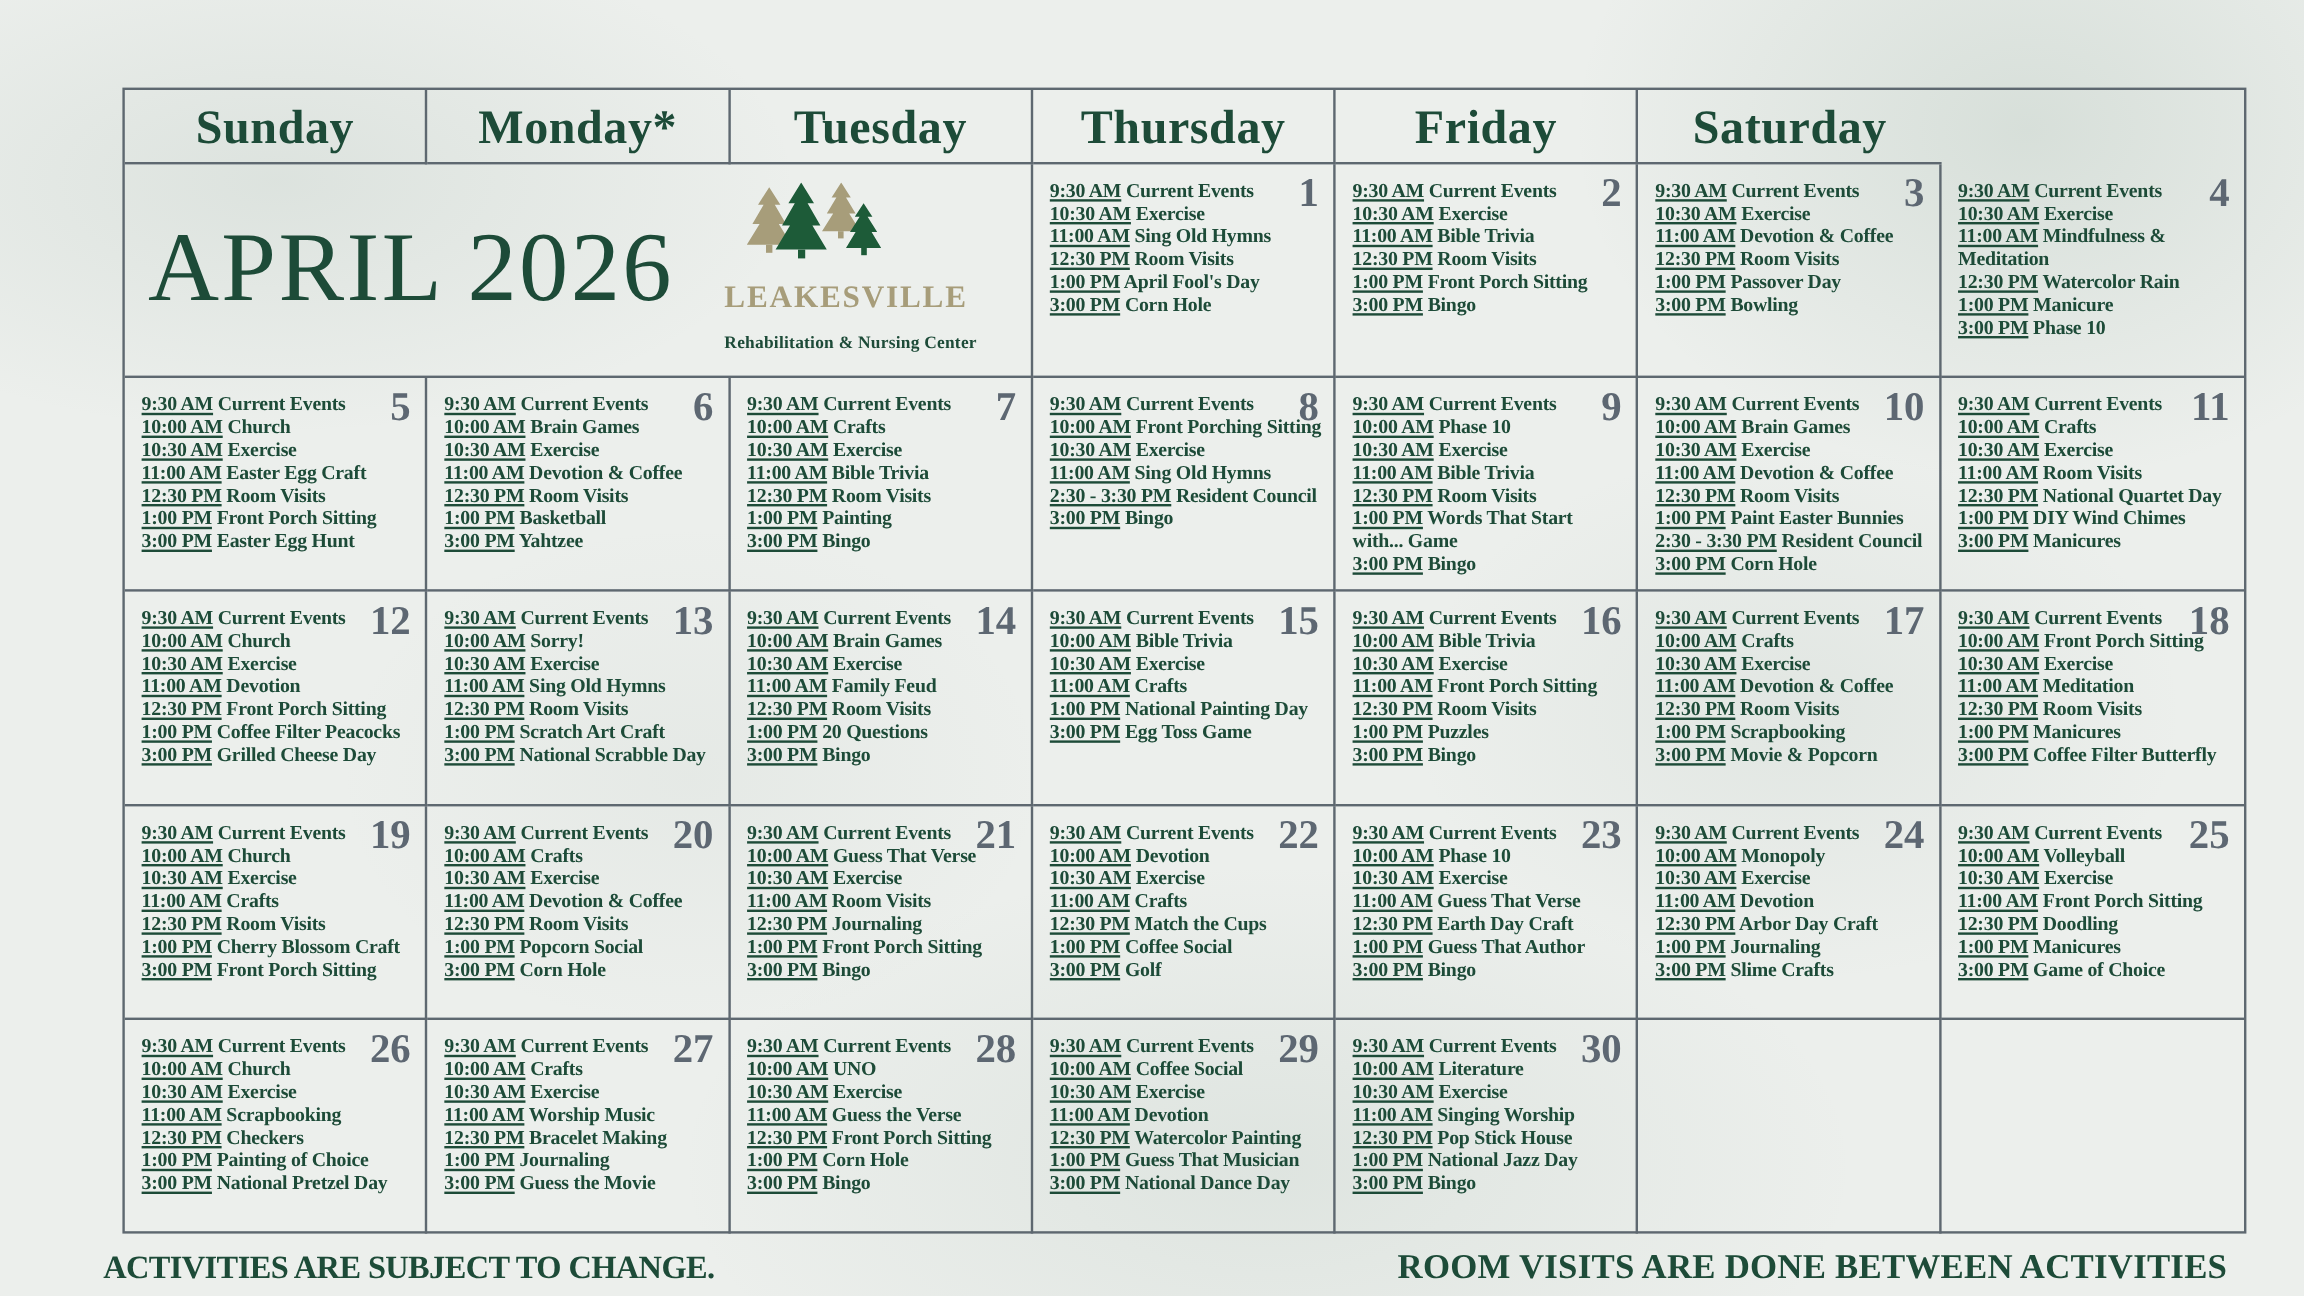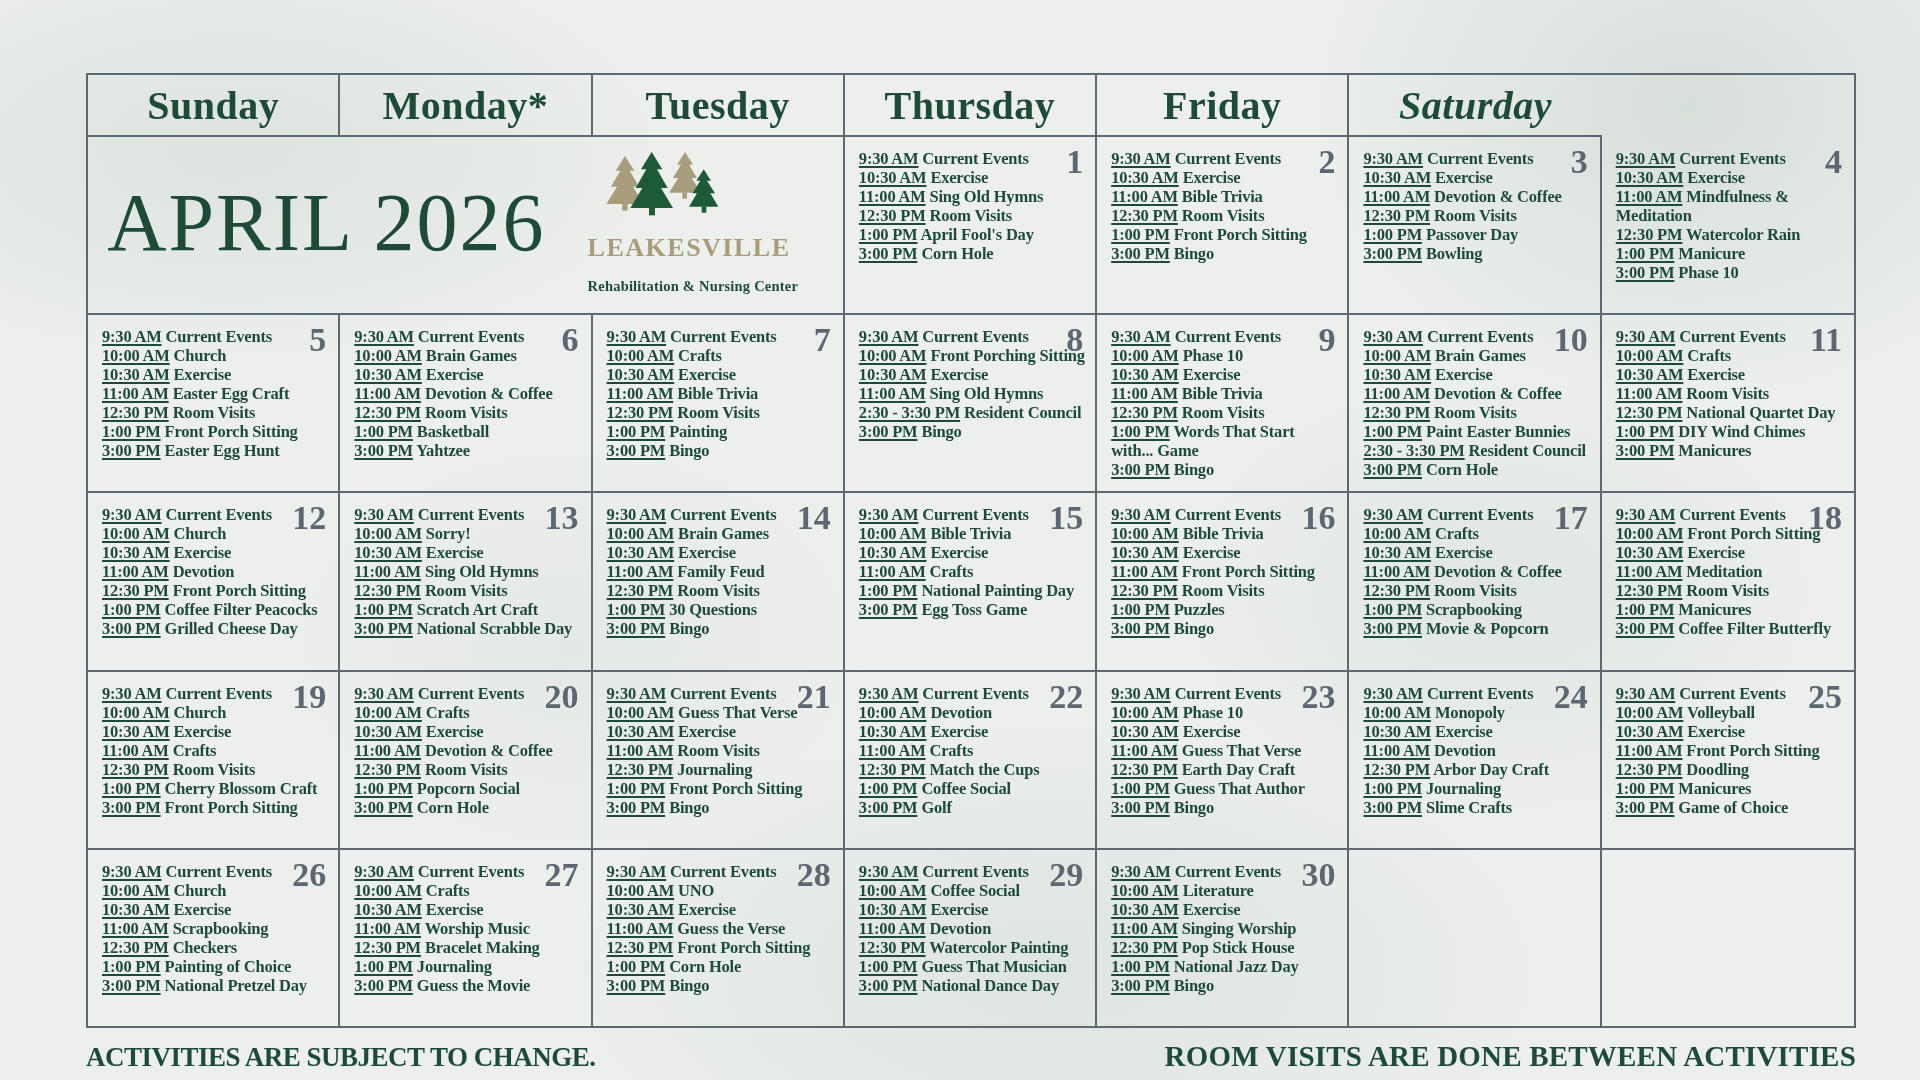--- a/index.html
+++ b/index.html
@@ -10,31 +10,31 @@
       radial-gradient(ellipse 620px 300px at 12% 14%, rgba(125,152,138,.14), transparent 70%),
       radial-gradient(ellipse 540px 420px at 88% 10%, rgba(105,140,120,.16), transparent 70%),
       radial-gradient(ellipse 700px 360px at 55% 90%, rgba(128,155,140,.13), transparent 70%),
       radial-gradient(ellipse 460px 320px at 78% 55%, rgba(138,160,148,.11), transparent 70%),
       radial-gradient(ellipse 420px 300px at 30% 60%, rgba(148,165,155,.08), transparent 70%),
       #ecefec;
     position:relative;
     color:var(--green,#1d4b38);
   }
   .calendar {
-    position:absolute; left:86px; top:73px; width:1770px; height:955px;
+    position:absolute; left:102px; top:73px; width:1770px; height:955px;
     border:2px solid var(--line,#5e6870);
   }
   .header-row { display:grid; grid-template-columns:repeat(7,1fr); height:62px; }
   .header-cell {
     border-right:2px solid var(--line,#5e6870);
     border-bottom:2px solid var(--line,#5e6870);
     display:flex; align-items:center; justify-content:center;
     font-size:40px; font-weight:bold; color:var(--green,#1d4b38); letter-spacing:.5px;
   }
-  .header-cell:last-child { border-right:none;font-style:italic; }
+  .header-cell:last-child { border-right:none; }
   .cal-body { display:grid; grid-template-rows:repeat(5,1fr); height:891px; }
   .week-row { display:grid; grid-template-columns:repeat(7,1fr); }
   .cell {
     position:relative;
     border-right:2px solid var(--line,#5e6870);
     border-bottom:2px solid var(--line,#5e6870);
     padding:12px 6px 6px 14px;
     overflow:hidden;
   }
   .week-row .cell:last-child { border-right:none; }
@@ -267,21 +267,21 @@
           </div>
         </div>
         <div class="cell">
           <div class="day-num">14</div>
           <div class="events">
             <div class="evt"><span class="evt-time">9:30 AM</span> <span class="evt-label">Current Events</span></div>
             <div class="evt"><span class="evt-time">10:00 AM</span> <span class="evt-label">Brain Games</span></div>
             <div class="evt"><span class="evt-time">10:30 AM</span> <span class="evt-label">Exercise</span></div>
             <div class="evt"><span class="evt-time">11:00 AM</span> <span class="evt-label">Family Feud</span></div>
             <div class="evt"><span class="evt-time">12:30 PM</span> <span class="evt-label">Room Visits</span></div>
-            <div class="evt"><span class="evt-time">1:00 PM</span> <span class="evt-label">30 Questions</span></div>
+            <div class="evt"><span class="evt-time">1:00 PM</span> <span class="evt-label">20 Questions</span></div>
             <div class="evt"><span class="evt-time">3:00 PM</span> <span class="evt-label">Bingo</span></div>
           </div>
         </div>
         <div class="cell">
           <div class="day-num">15</div>
           <div class="events">
             <div class="evt"><span class="evt-time">9:30 AM</span> <span class="evt-label">Current Events</span></div>
             <div class="evt"><span class="evt-time">10:00 AM</span> <span class="evt-label">Bible Trivia</span></div>
             <div class="evt"><span class="evt-time">10:30 AM</span> <span class="evt-label">Exercise</span></div>
             <div class="evt"><span class="evt-time">11:00 AM</span> <span class="evt-label">Crafts</span></div>

